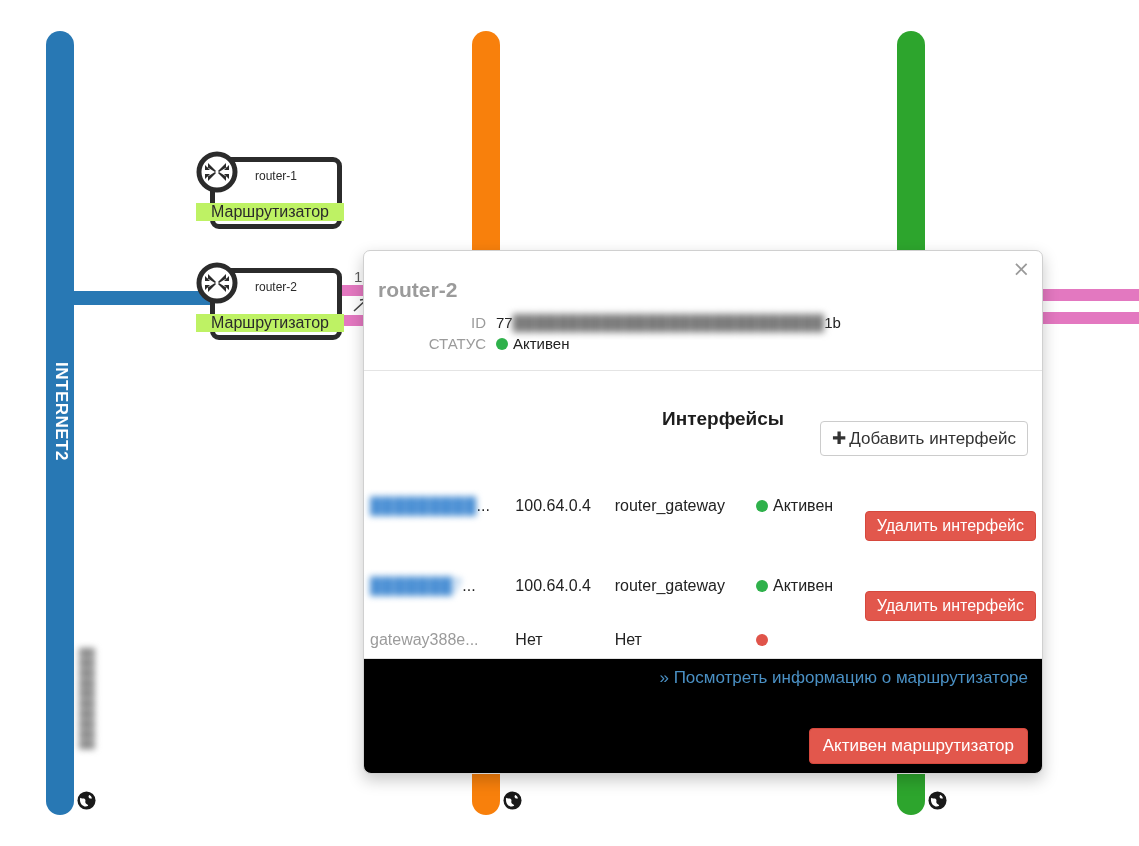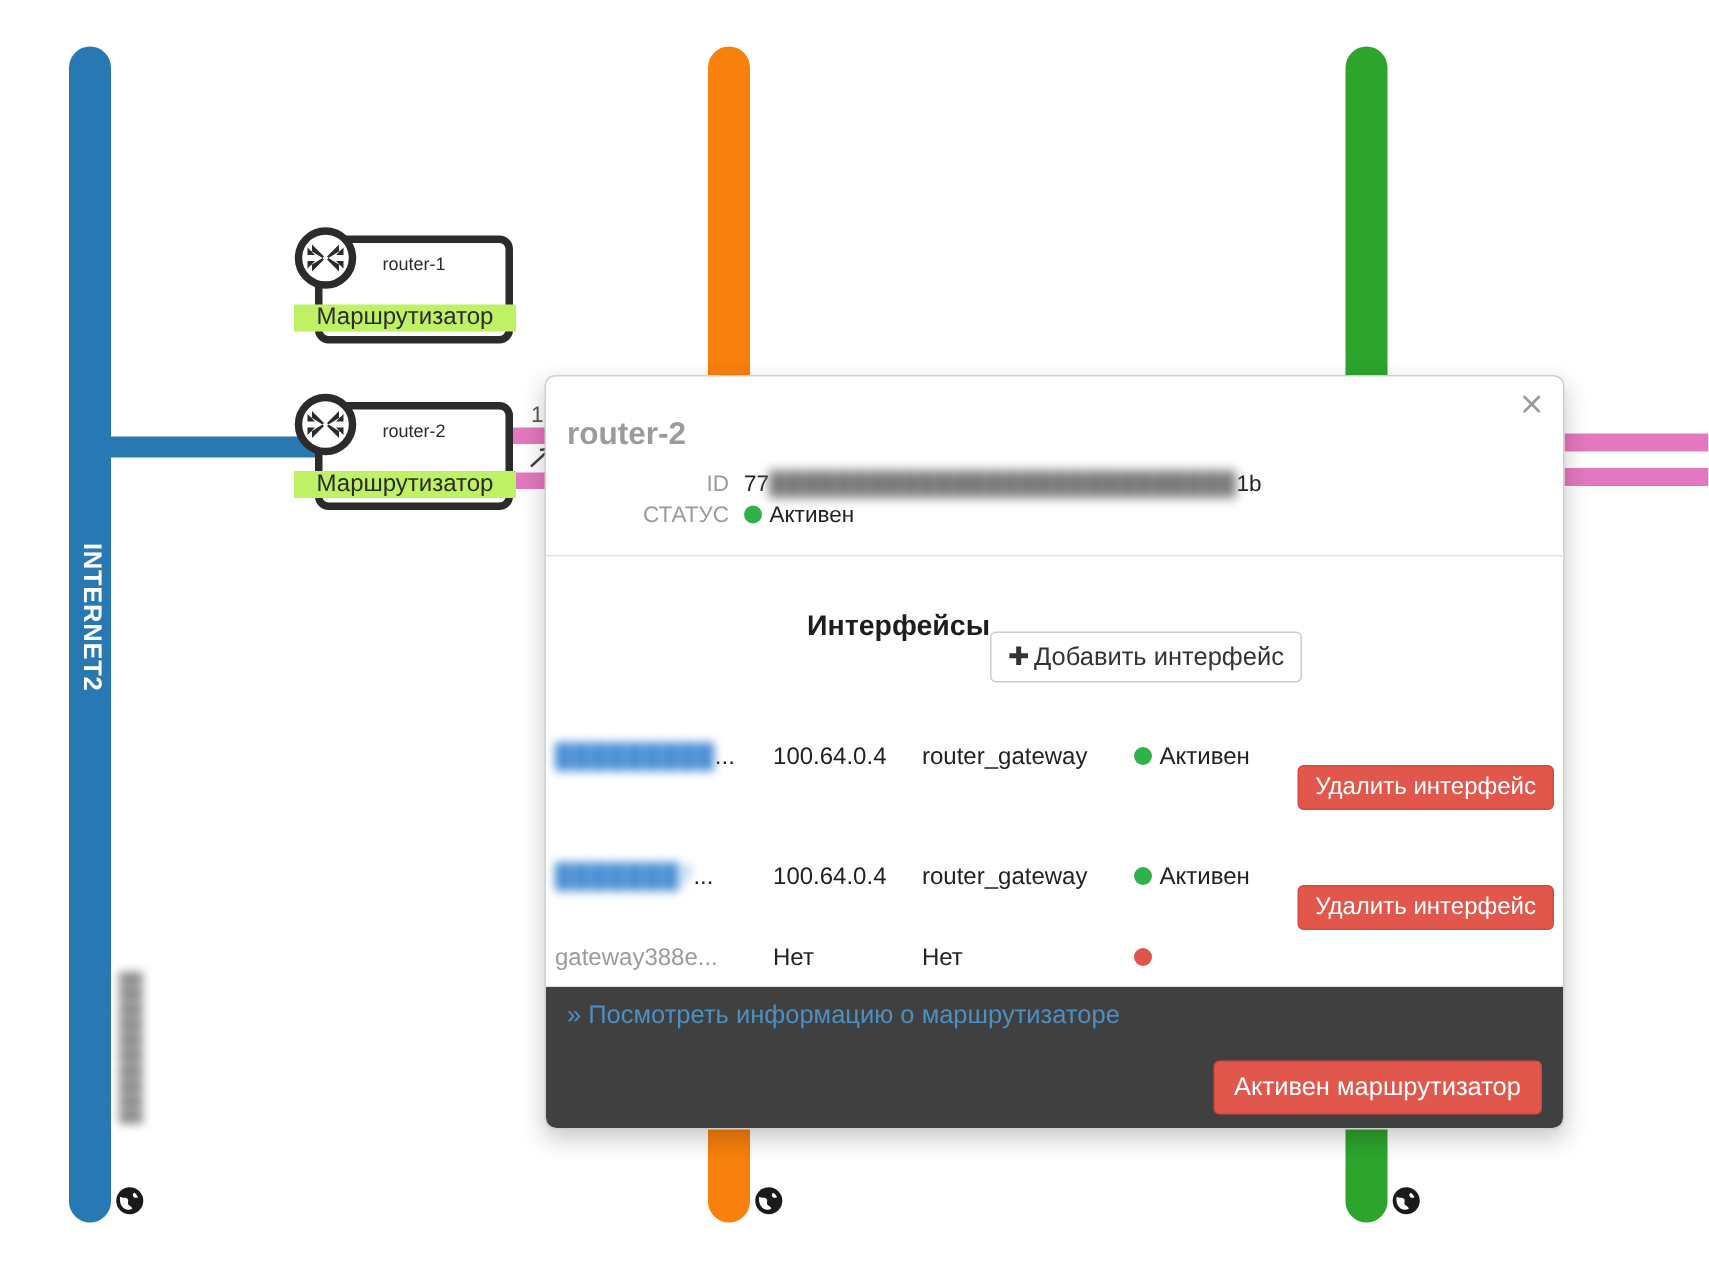--- a/index.html
+++ b/index.html
@@ -168,22 +168,23 @@
     margin-right: 5px;
   }
   .dot-green { background: #2fb14b; }
   .dot-red { background: #e0544a; }
 
   .hr { border-top: 1px solid #e4e4e4; margin: 16px 0 0 0; }
 
   .iface-head {
     display: flex;
     align-items: center;
-    justify-content: center;
+    justify-content: flex-end;
     padding: 10px 14px 10px 14px;
+    gap: 36px;
   }
   .iface-head h3 {
     margin: 0;
     font-size: 19px;
     font-weight: bold;
     color: #1d1d1d;
   }
   .btn {
     font-family: "Liberation Sans", sans-serif;
     cursor: pointer;
@@ -238,27 +239,28 @@
   .name-mask {
     display: inline-block;
     filter: blur(3.2px);
     color: #4a8fd4;
     letter-spacing: 0.5px;
   }
   .name-plain { color: #9b9b9b; }
 
   .popup-footer {
     border-top: 1px solid #e2e2e2;
-    background: #404040;
+    background: #000000;
     border-bottom-left-radius: 7px;
     border-bottom-right-radius: 7px;
     padding: 9px 14px;
     display: flex;
-    align-items: flex-start;
+    align-items: flex-end;
     justify-content: space-between;
+    flex-direction: column;
   }
   .footer-link {
     color: #4a90c4;
     font-size: 17px;
     text-decoration: none;
     cursor: pointer;
   }
 </style>
 </head>
 <body>

